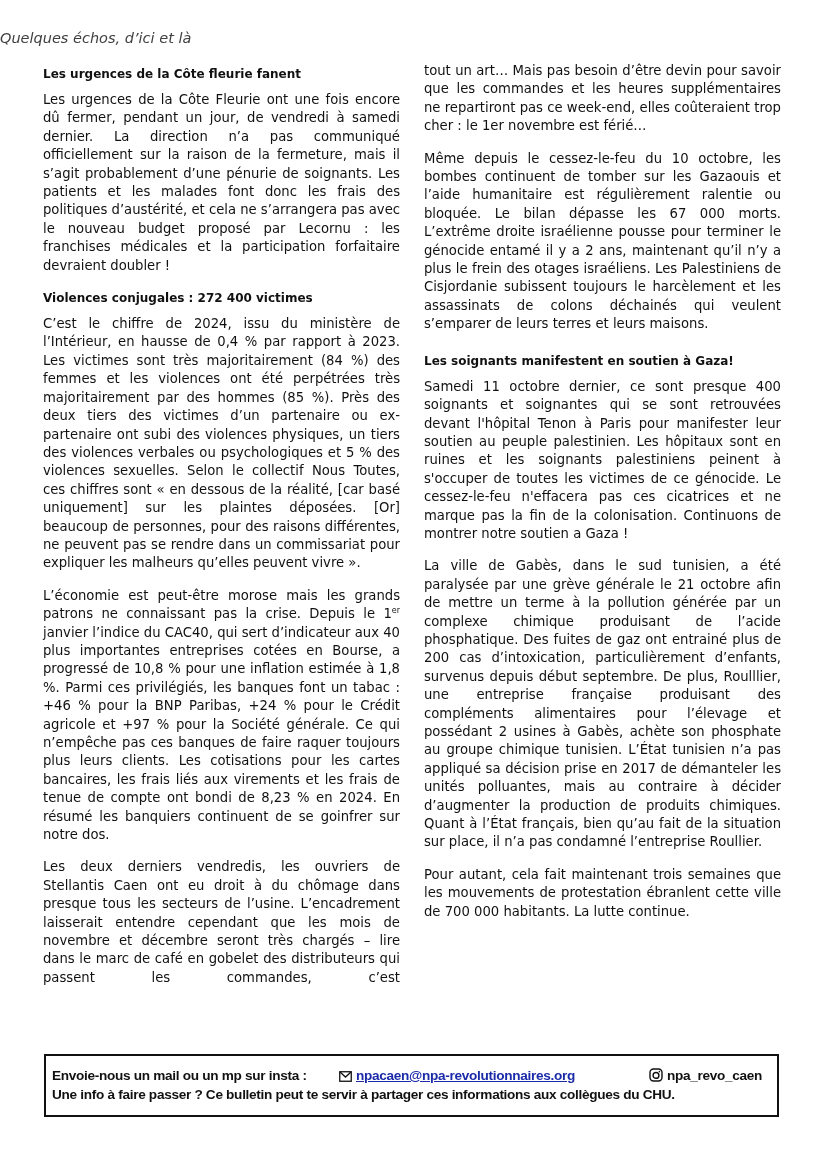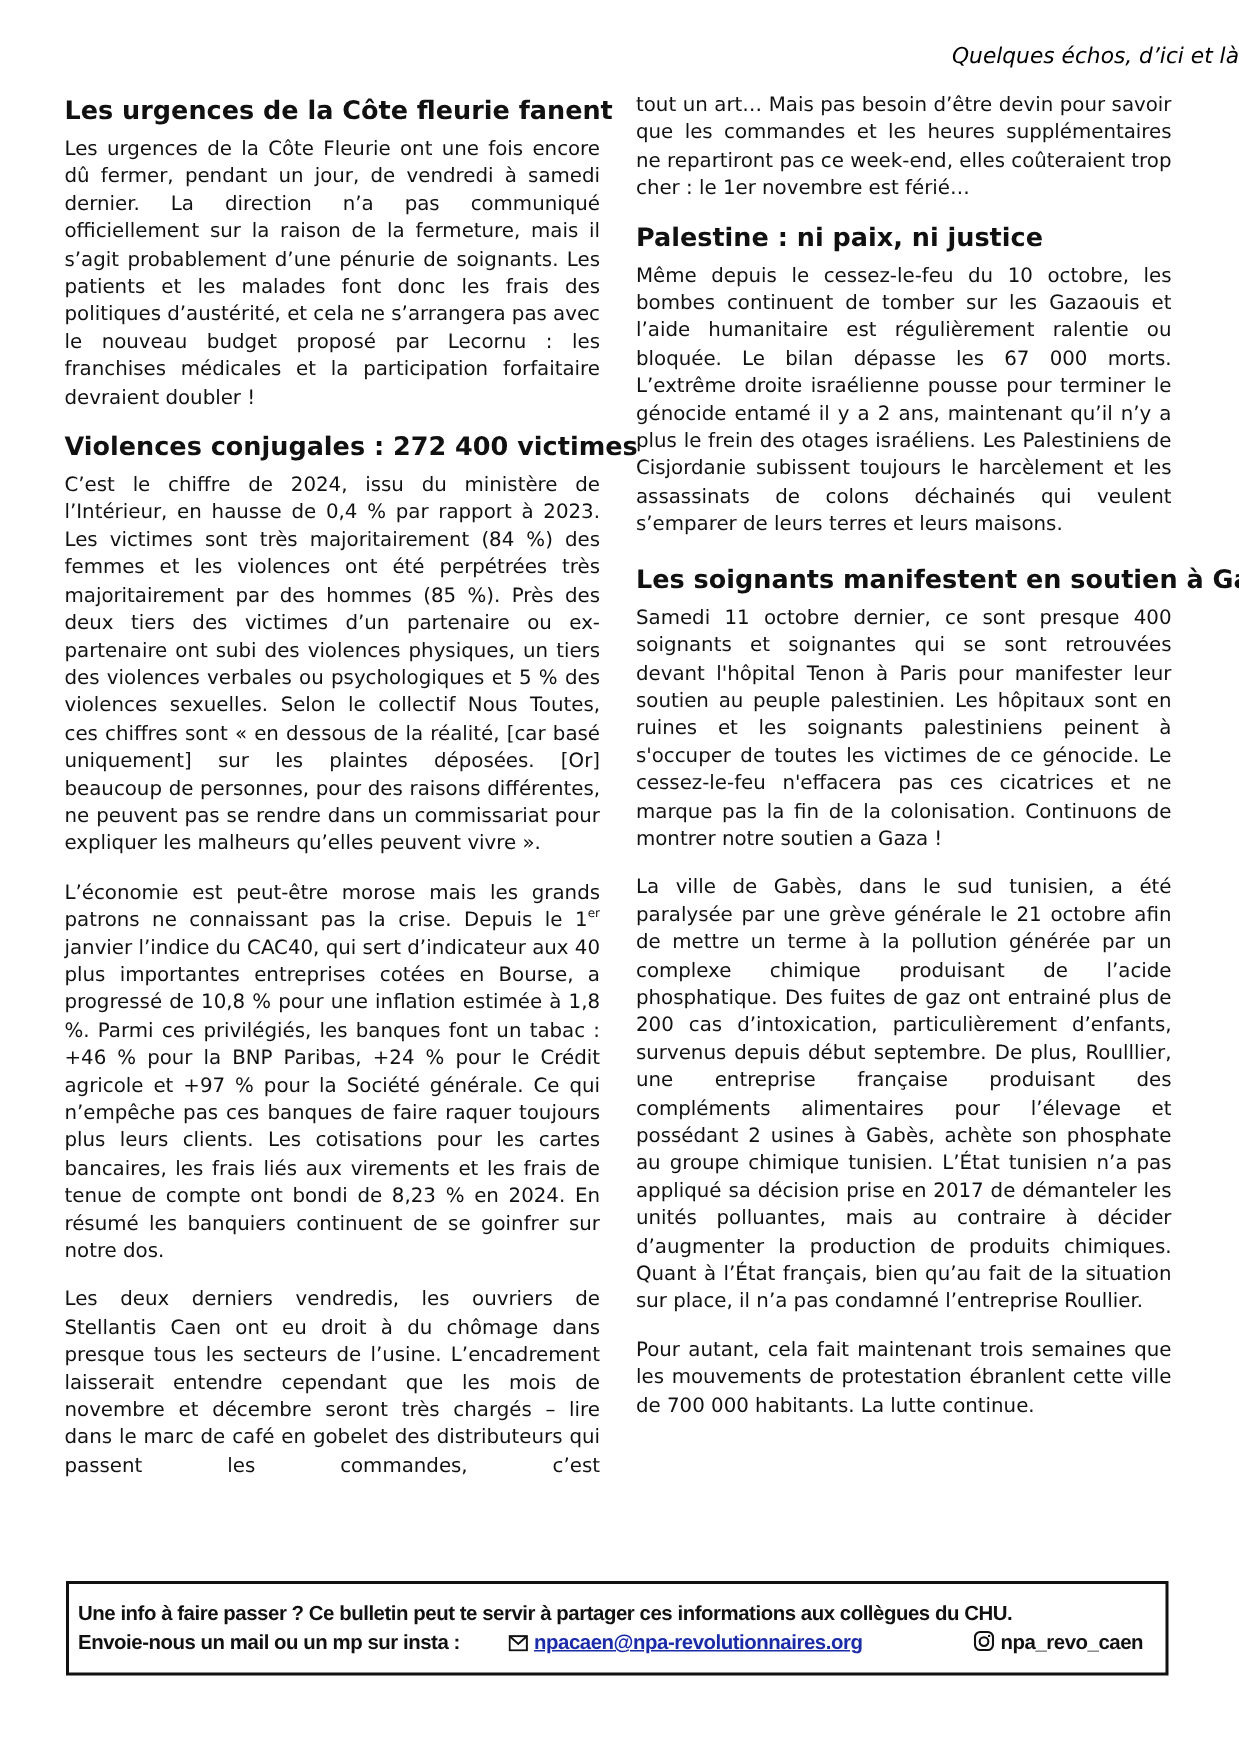--- a/index.html
+++ b/index.html
@@ -1,25 +1,25 @@
 <!DOCTYPE html>
 <html><head>
 <meta charset="utf-8">
 <style>
   html, body { margin: 0; padding: 0; background: #ffffff; }
   body { width: 826px; height: 1169px; position: relative; overflow: hidden; color: #111; }
   .page-title {
-    position: absolute; top: 30px; left: 0; width: 826px; text-align: right;
-    font-family: "DejaVu Sans", sans-serif; font-style: italic; font-size: 14.5px; color: #000000;
+    position: absolute; top: 30px; left: 0; width: 826px; text-align: left;
+    font-family: "DejaVu Sans", sans-serif; font-style: italic; font-size: 14.5px; color: #404040;
   }
   .col { position: absolute; top: 62px; width: 357px; font-family: "DejaVu Sans", sans-serif; }
   .col-left { left: 43px; }
   .col-right { left: 424px; }
   .article-title {
-    font-weight: bold; font-size: 17px; margin: 0 0 7px 0; line-height: 19px; white-space: nowrap;
+    font-weight: bold; font-size: 12px; margin: 0 0 7px 0; line-height: 19px; white-space: nowrap;
   }
   .article-body {
     font-size: 13.2px; line-height: 18.4px; text-align: justify; margin: 0 0 14px 0; hyphens: manual;
   }
   .col-left .article-title { margin-top: 3px; }
   .sup { font-size: 8px; vertical-align: super; line-height: 0; }
   .footer-box {
     position: absolute; left: 44px; top: 1054px; width: 735px; height: 63px;
     border: 2px solid #111; box-sizing: border-box;
     font-family: "Liberation Sans", sans-serif; font-size: 13.6px; font-weight: bold; color: #111;
@@ -50,48 +50,47 @@
     <p class="article-body"><span>L’économie est peut-être morose mais les grands patrons ne connaissant pas la crise. Depuis le 1</span><span class="sup">er</span><span> janvier l’indice du CAC40, qui sert d’indicateur aux 40 plus importantes entreprises cotées en Bourse, a progressé de 10,8 % pour une inflation estimée à 1,8 %. Parmi ces privilégiés, les banques font un tabac : +46 % pour la BNP Paribas, +24 % pour le Crédit agricole et +97 % pour la Société générale. Ce qui n’empêche pas ces banques de faire raquer toujours plus leurs clients. Les cotisations pour les cartes bancaires, les frais liés aux virements et les frais de tenue de compte ont bondi de 8,23 % en 2024. En résumé les banquiers continuent de se goinfrer sur notre dos.</span></p>
   </div>
   <div>
     <p class="article-body" style="text-align-last: justify;">Les deux derniers vendredis, les ouvriers de Stellantis Caen ont eu droit à du chômage dans presque tous les secteurs de l’usine. L’encadrement laisserait entendre cependant que les mois de novembre et décembre seront très chargés – lire dans le marc de café en gobelet des distributeurs qui passent les commandes, c’est</p>
   </div>
 </div>
 
 <div class="col col-right">
   <p class="article-body" style="">tout un art… Mais pas besoin d’être devin pour savoir que les commandes et les heures supplémentaires ne repartiront pas ce week-end, elles coûteraient trop cher : le 1er novembre est férié…</p>
   <div>
-    <div class="article-title">Palestine : ni paix, ni justice</div>
     <p class="article-body" style="margin-bottom:18px;">Même depuis le cessez-le-feu du 10 octobre, les bombes continuent de tomber sur les Gazaouis et l’aide humanitaire est régulièrement ralentie ou bloquée. Le bilan dépasse les 67 000 morts. L’extrême droite israélienne pousse pour terminer le génocide entamé il y a 2 ans, maintenant qu’il n’y a plus le frein des otages israéliens. Les Palestiniens de Cisjordanie subissent toujours le harcèlement et les assassinats de colons déchainés qui veulent s’emparer de leurs terres et leurs maisons.</p>
   </div>
   <div>
     <div class="article-title">Les soignants manifestent en soutien à Gaza!</div>
     <p class="article-body">Samedi 11 octobre dernier, ce sont presque 400 soignants et soignantes qui se sont retrouvées devant l'hôpital Tenon à Paris pour manifester leur soutien au peuple palestinien. Les hôpitaux sont en ruines et les soignants palestiniens peinent à s'occuper de toutes les victimes de ce génocide. Le cessez-le-feu n'effacera pas ces cicatrices et ne marque pas la fin de la colonisation. Continuons de montrer notre soutien a Gaza !</p>
   </div>
   <div>
     <p class="article-body">La ville de Gabès, dans le sud tunisien, a été paralysée par une grève générale le 21 octobre afin de mettre un terme à la pollution générée par un complexe chimique produisant de l’acide phosphatique. Des fuites de gaz ont entrainé plus de 200 cas d’intoxication, particulièrement d’enfants, survenus depuis début septembre. De plus, Roulllier, une entreprise française produisant des compléments alimentaires pour l’élevage et possédant 2 usines  à Gabès, achète son phosphate au groupe chimique tunisien. L’État tunisien n’a pas appliqué sa décision prise en 2017 de démanteler les unités polluantes, mais au contraire à décider d’augmenter la production de produits chimiques. Quant à l’État français, bien qu’au fait de la situation sur place, il n’a pas condamné l’entreprise Roullier.</p>
     <p class="article-body">Pour autant, cela fait maintenant trois semaines que les mouvements de protestation ébranlent cette ville de 700 000 habitants. La lutte continue.</p>
   </div>
 </div>
 
 <div class="footer-box">
-  <div class="footer-line">Une info à faire passer ? Ce bulletin peut te servir à partager ces informations aux collègues du CHU.</div>
   <div class="footer-line footer-line2">
     <span>Envoie-nous un mail ou un mp sur insta :</span>
     <span class="mail">
       <span class="icon">
         <svg width="13" height="11" viewBox="0 0 13 11">
             <rect x="0.75" y="0.75" width="11.5" height="9.5" fill="none" stroke="#111" stroke-width="1.3"></rect>
             <polyline points="1,1 6.5,6 12,1" fill="none" stroke="#111" stroke-width="1.3"></polyline>
           </svg>
       </span><a href="#">npacaen@npa-revolutionnaires.org</a>
     </span>
     <span class="insta">
       <span class="icon">
         <svg width="14" height="14" viewBox="0 0 14 14">
             <rect x="1" y="1" width="12" height="12" rx="3.5" fill="none" stroke="#111" stroke-width="1.4"></rect>
             <circle cx="7" cy="7.4" r="2.9" fill="none" stroke="#111" stroke-width="1.4"></circle>
             <circle cx="10.4" cy="3.6" r="0.8" fill="#111"></circle>
           </svg>
       </span><span>npa_revo_caen</span>
     </span>
   </div>
+  <div class="footer-line">Une info à faire passer ? Ce bulletin peut te servir à partager ces informations aux collègues du CHU.</div>
 </div>
 
 </body></html>

